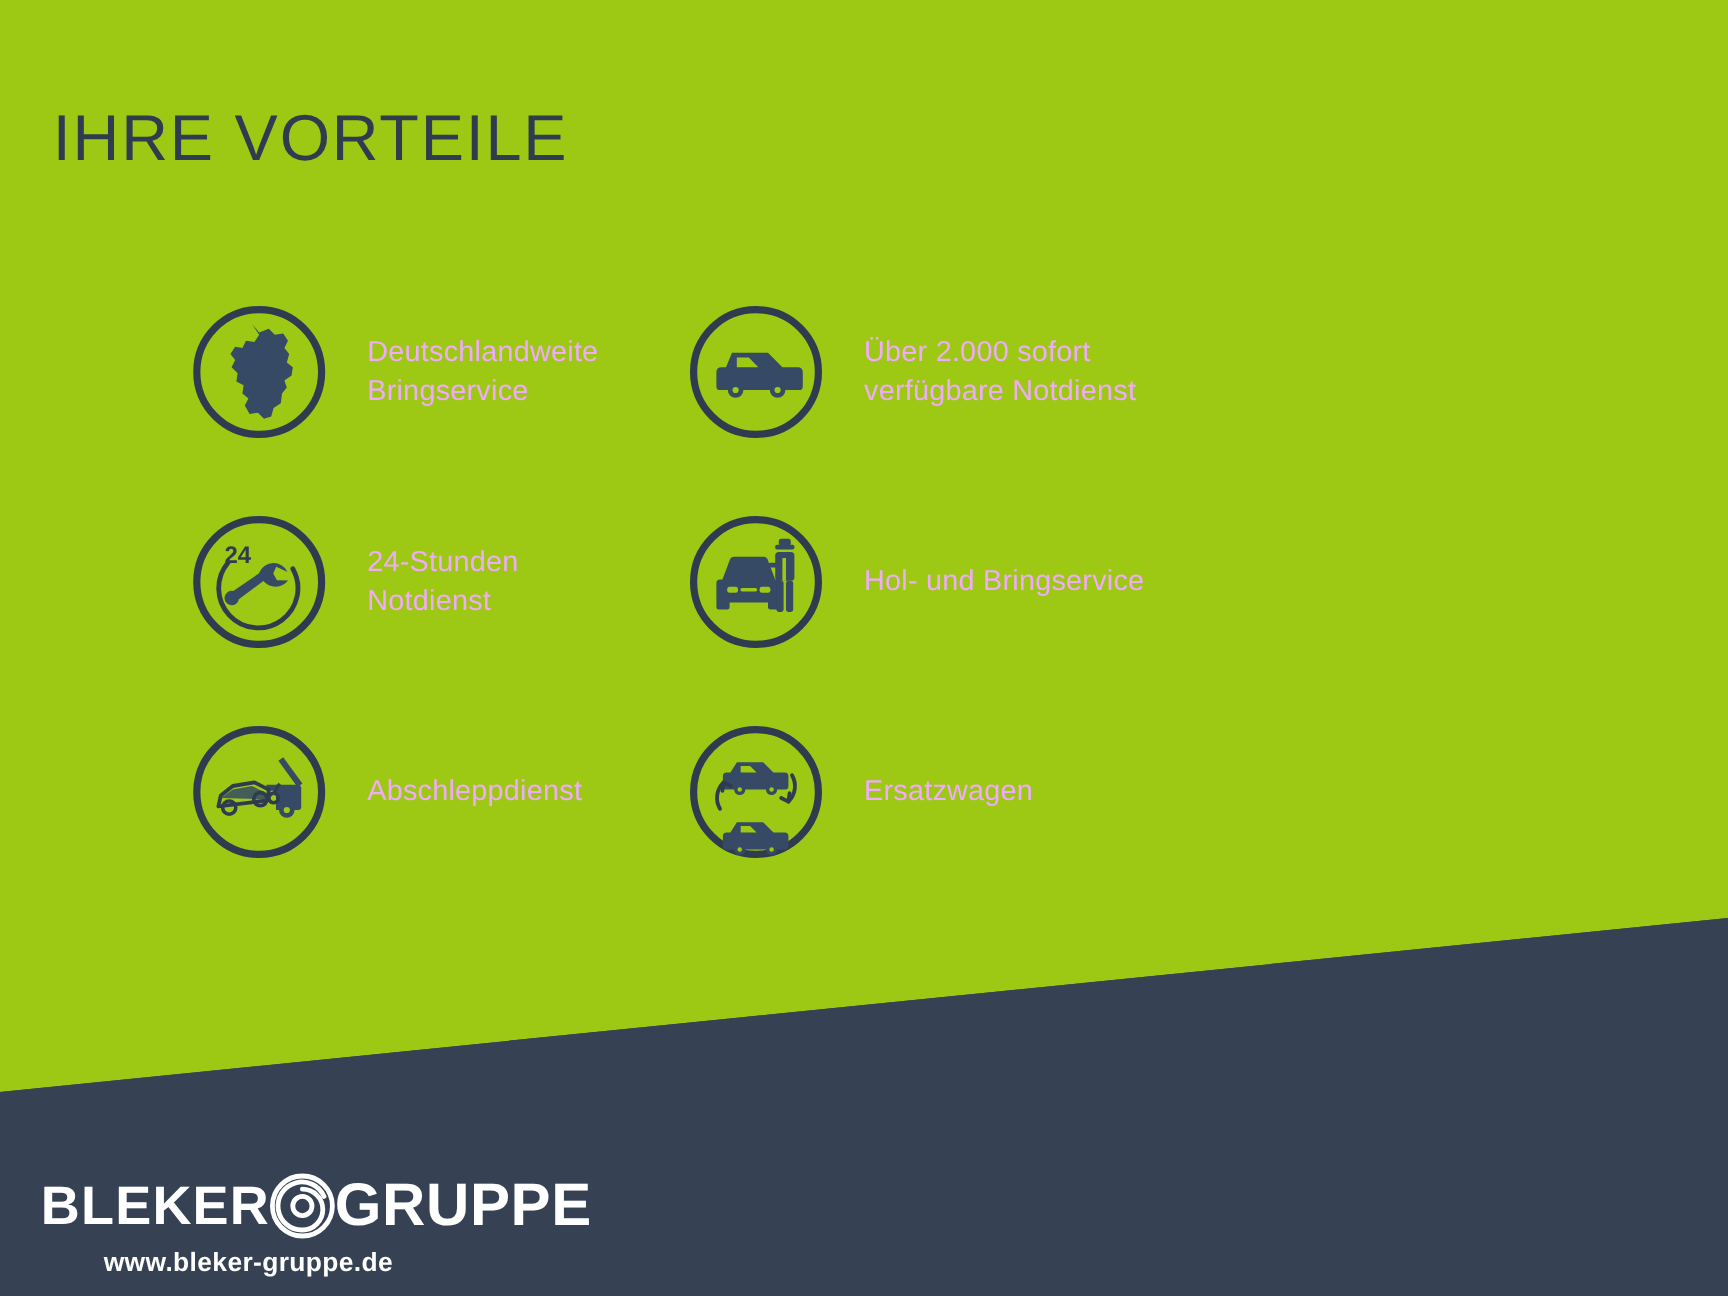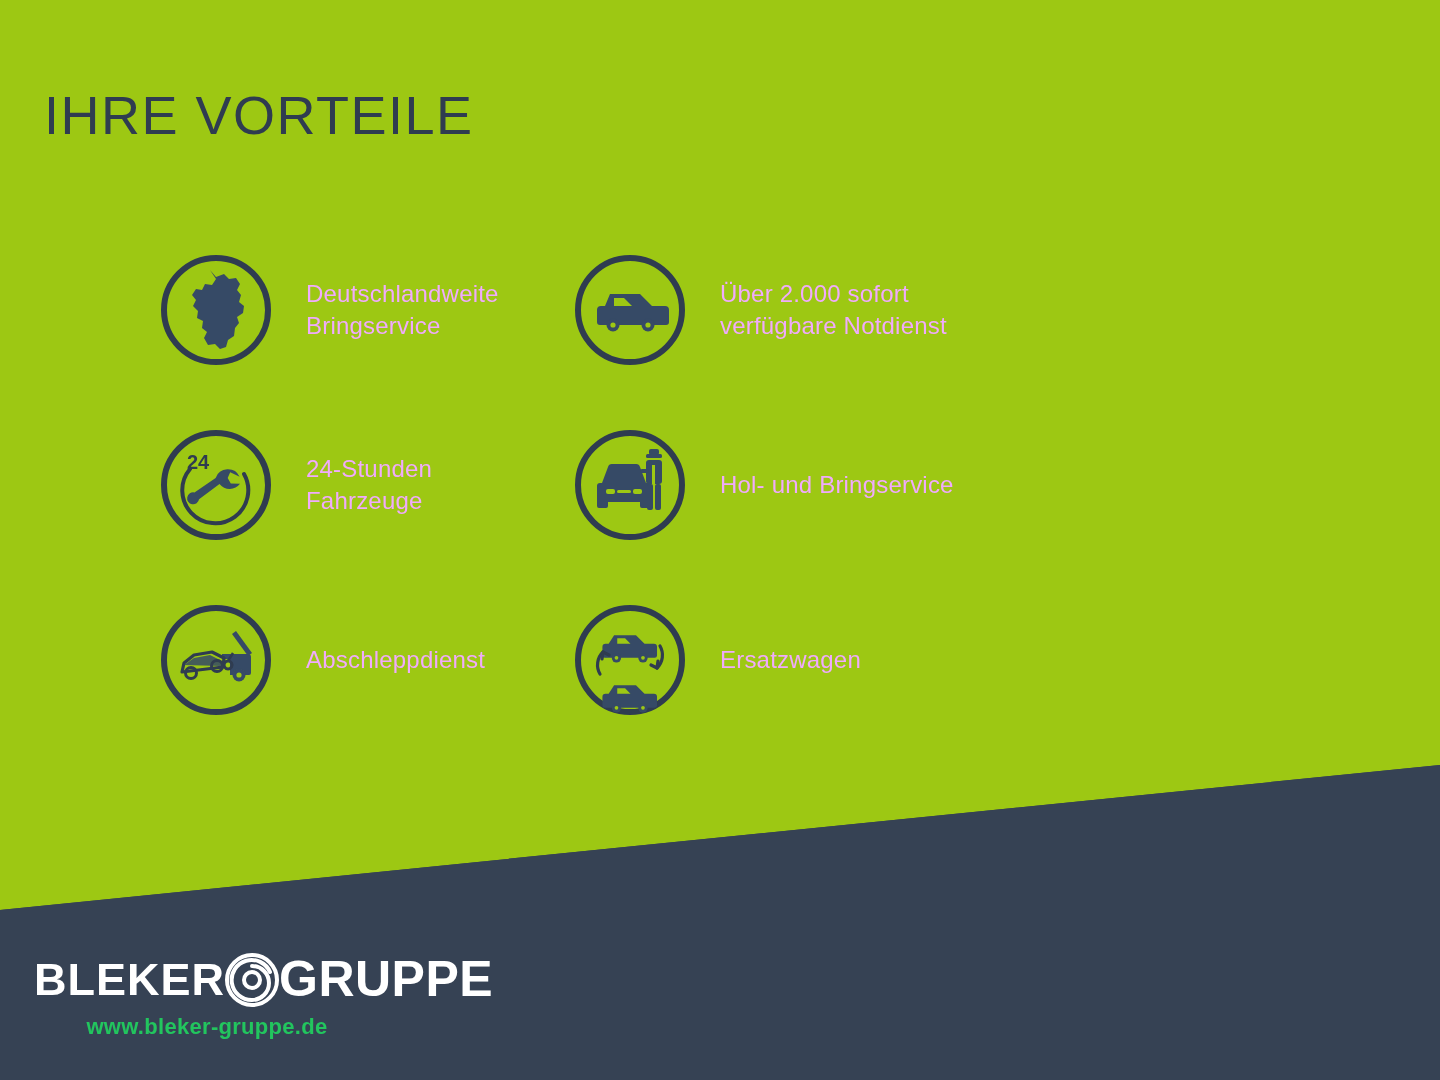--- a/index.html
+++ b/index.html
@@ -71,21 +71,21 @@
     color: #f0abfc;
     font-weight: 400;
     letter-spacing: 0.2px;
   }
   .col-right .feature-label { }
 
   
   .logo {
     position: absolute;
     left: 34px;
-    top: 950px;
+    top: 975px;
     width: 380px;
   }
   .logo-row {
     display: flex;
     align-items: center;
     height: 58px;
   }
   .logo-word-bold {
     font-size: 45px;
     font-weight: 700;
@@ -104,21 +104,21 @@
     font-weight: 700;
     color: #ffffff;
     letter-spacing: 0.5px;
     line-height: 1;
   }
   .logo-url {
     margin-top: 6px;
     text-align: center;
     font-size: 22px;
     font-weight: 600;
-    color: #22c55e;
+    color: #ffffff;
     letter-spacing: 0.3px;
     padding-right: 34px;
   }
 </style>
 </head>
 <body>
 
 <div class="stage">
 
   <div class="green-panel"></div>
@@ -164,21 +164,21 @@
         <svg class="icon-badge" viewBox="0 0 116 116">
           <circle cx="58" cy="58" r="52" fill="none" stroke="#2f3c50" stroke-width="6"></circle>
           <path d="M32 42 A33 33 0 1 0 86 47" fill="none" stroke="#2f3c50" stroke-width="4" stroke-linecap="round"></path>
           <text x="29" y="42" font-family="Liberation Sans, sans-serif" font-size="20" font-weight="700" fill="#2f3c50">24</text>
           <g transform="rotate(42 58 58)">
             <path fill="#364a66" d="M70 36 a13 13 0 0 0-17 17 l-6 25 a6 6 0 1 0 8 2 l5-25 a13 13 0 0 0 15-14 l-7 6 -6-2 -2-6z"></path>
           </g>
         </svg>
         <div class="feature-label">
           <div>24-Stunden</div>
-          <div>Fahrzeuge</div>
+          <div>Notdienst</div>
         </div>
       </div>
 
       <div class="cell col-right">
         <svg class="icon-badge" viewBox="0 0 116 116">
           <circle cx="58" cy="58" r="52" fill="none" stroke="#2f3c50" stroke-width="6"></circle>
           <path fill="#364a66" d="M30 56 l6-16 a4 4 0 0 1 4-3 h24 a4 4 0 0 1 4 3 l6 16 h2 a3 3 0 0 1 3 3 v20 a2 2 0 0 1-2 2 h-7 a2 2 0 0 1-2-2 v-4 h-32 v4 a2 2 0 0 1-2 2 h-7 a2 2 0 0 1-2-2 v-20 a3 3 0 0 1 3-3z M39 42 h26 l4 12 h-34z"></path>
           <rect x="34" y="62" width="9" height="5" rx="2" fill="#9dc813"></rect>
           <rect x="61" y="62" width="9" height="5" rx="2" fill="#9dc813"></rect>
           <rect x="45" y="63" width="14" height="3" rx="1.5" fill="#9dc813"></rect>

